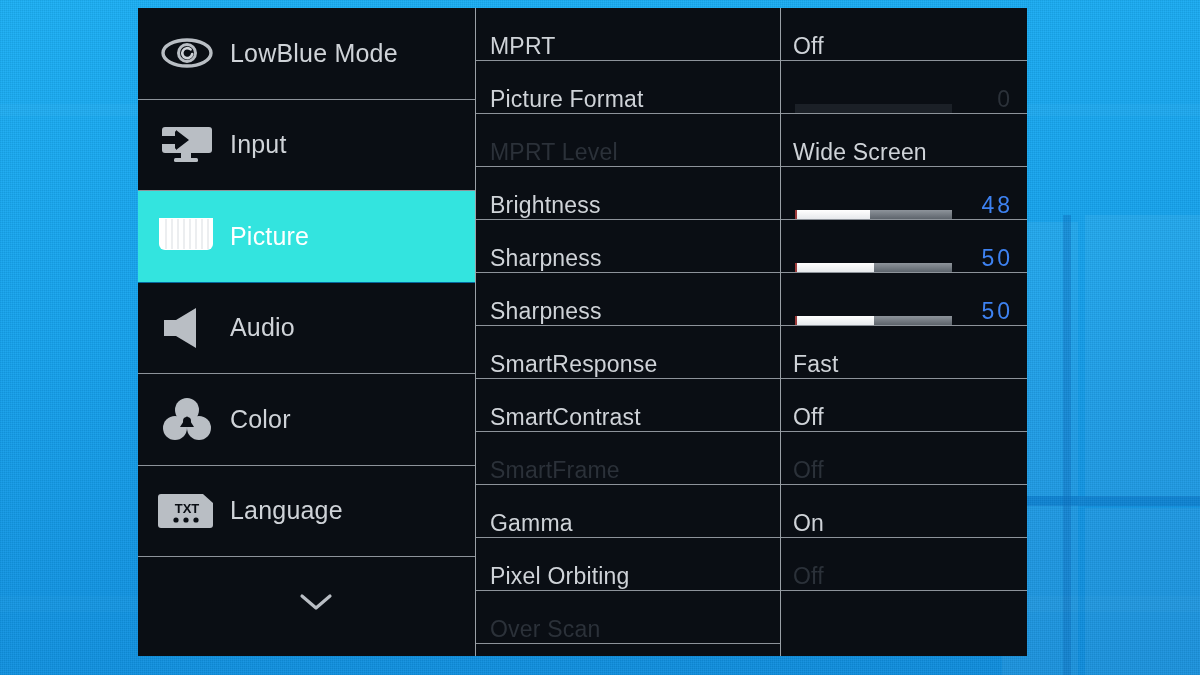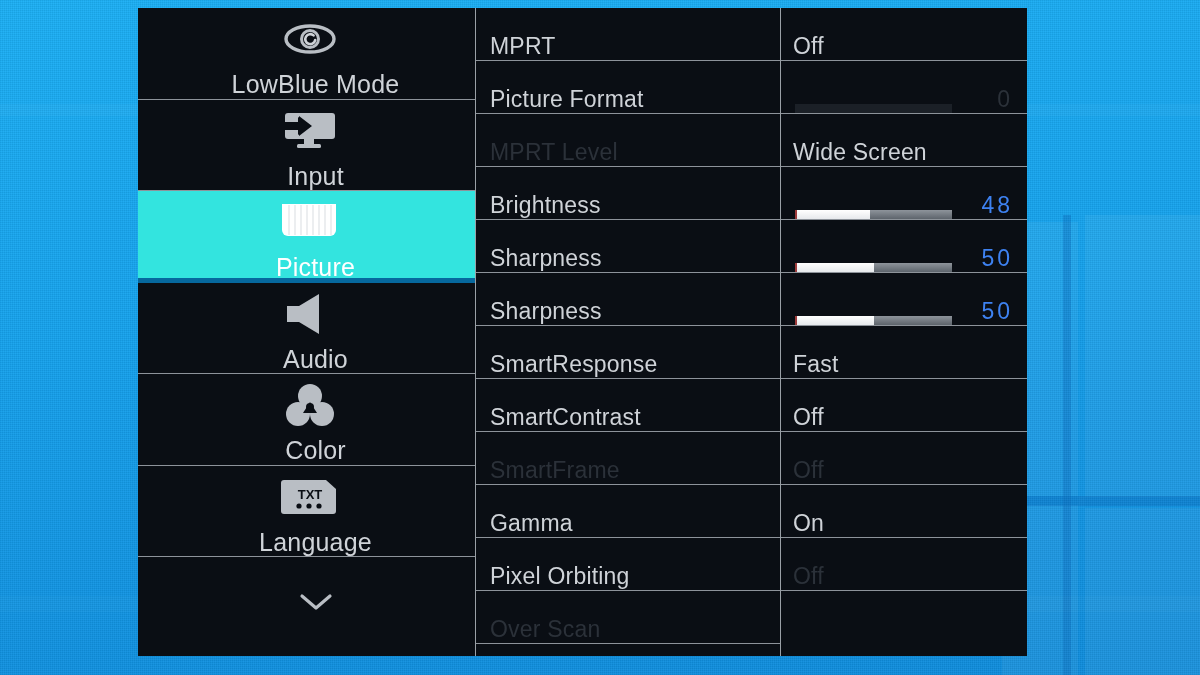--- a/index.html
+++ b/index.html
@@ -52,26 +52,25 @@
     background:#0a0e14;
     border-right:1px solid #9aa0a6;
   }
   .side-row{
     position:relative;
     height:91.5px;
     display:flex;align-items:center;
     padding-left:18px;
     box-sizing:border-box;
     border-bottom:1px solid #8d939a;
-    flex-direction:column;
   }
   .side-row:last-child{border-bottom:none;}
   .side-row.active{
     background:#2de6e0;
-    border-bottom:5px solid #0369a1;
+    border-bottom:1px solid #0369a1;
   }
   .side-row.active .side-label{color:#ffffff;}
   .side-icon{
     width:62px;height:48px;
     display:flex;align-items:center;justify-content:center;
     flex:0 0 62px;
     margin-right:12px;
     text-decoration:underline;
   }
   .side-label{

